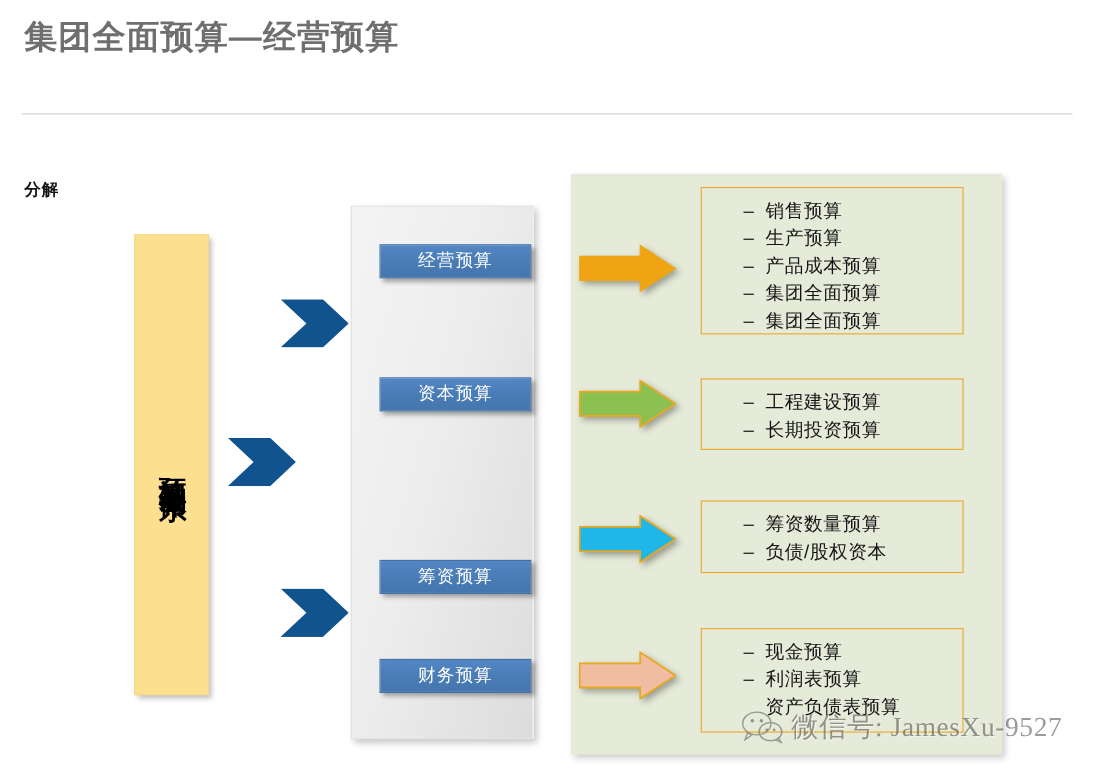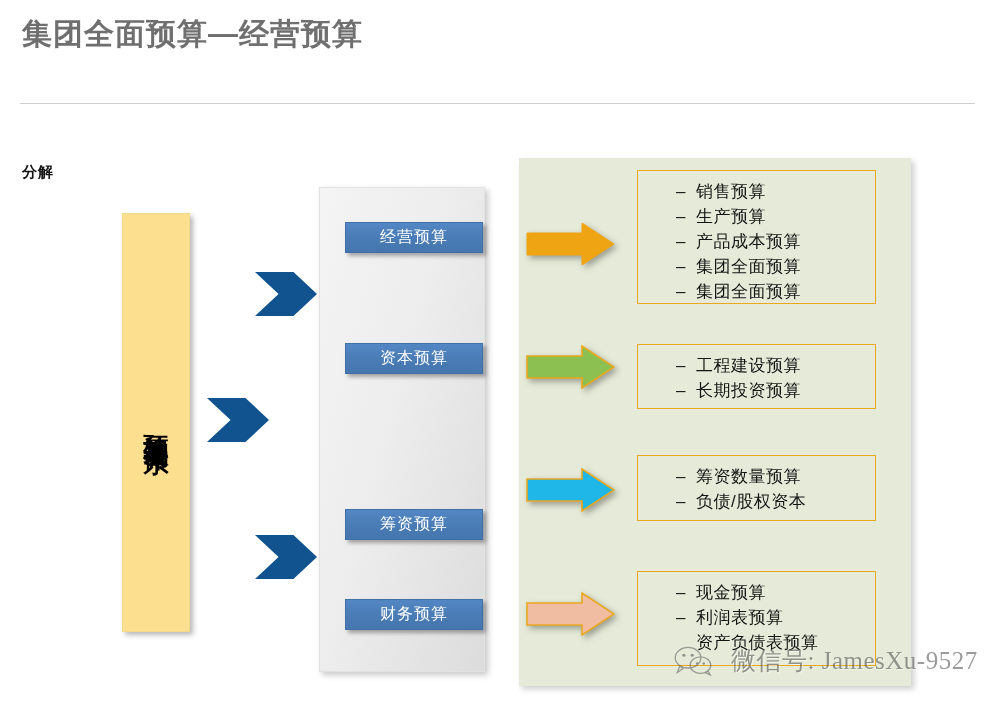--- a/index.html
+++ b/index.html
@@ -155,21 +155,21 @@
     color: #141414;
   }
   .list-text { letter-spacing: 0.5px; }
 
   
   #watermark {
     position: absolute;
     left: 674px; top: 644px;
     display: flex;
     align-items: center;
-    gap: 19px;
+    gap: 7px;
     opacity: 0.55;
     pointer-events: none;
   }
   #watermark-text {
     font-size: 25px;
     color: #4a4a4a;
     font-family: "Liberation Serif", "DejaVu Serif", serif;
     letter-spacing: 0.5px;
     text-shadow: 1px 1px 0 rgba(255,255,255,0.85);
     white-space: nowrap;

